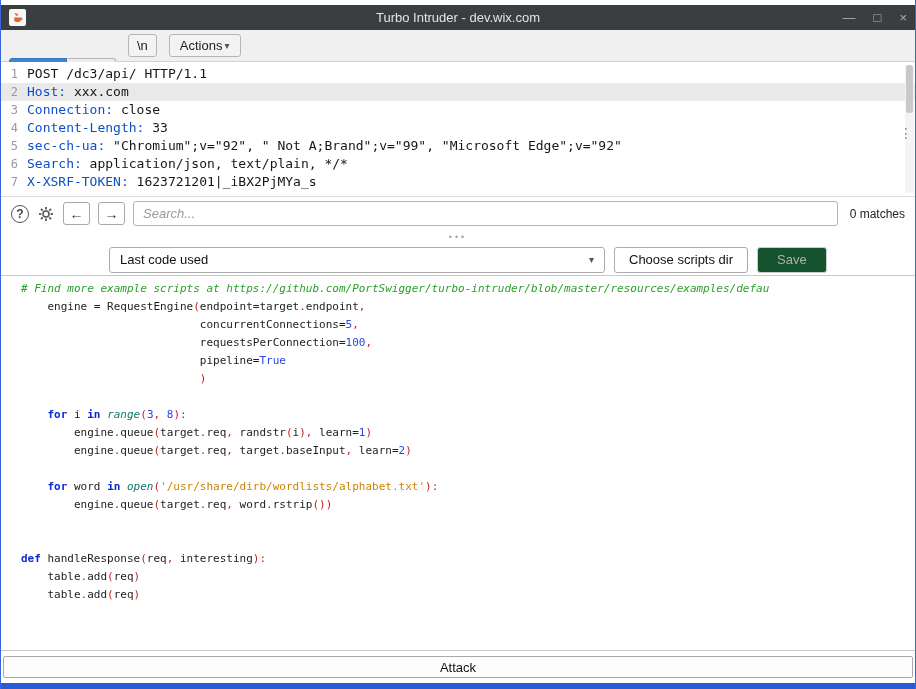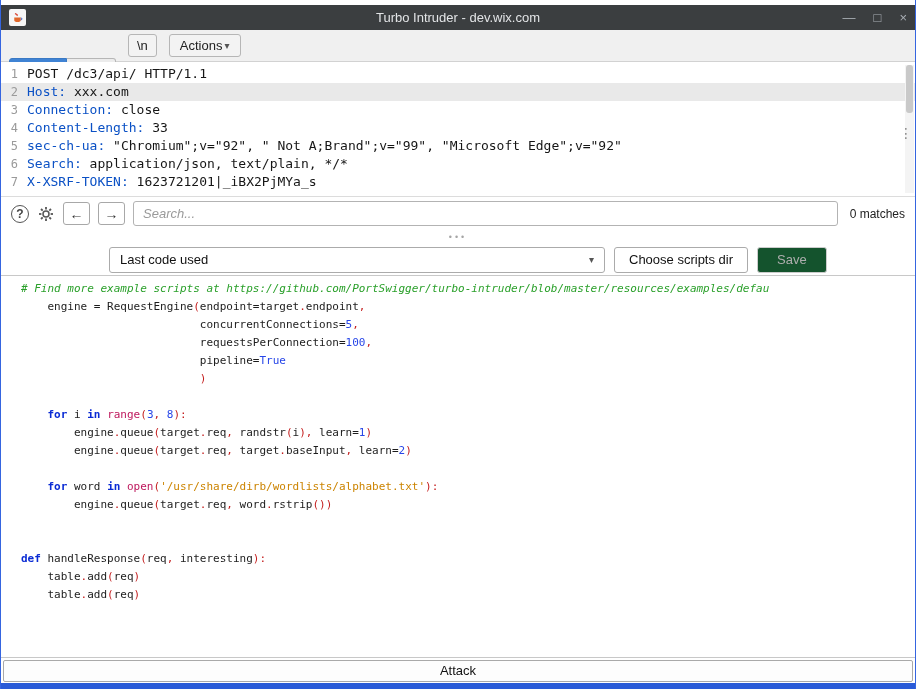--- a/index.html
+++ b/index.html
@@ -77,25 +77,25 @@
     font-size:13px; color:#111; display:flex; align-items:center; }
   .btn-disabled{ background:#14532d; color:#aeaeae; border-color:#cccccc; padding:0 19px; }
   
   .code-editor{ flex:1; background:#ffffff; overflow:hidden; padding:4px 0 0 20px;
     font-family:"DejaVu Sans Mono", monospace; font-size:11px; }
   .code-line{ height:18px; line-height:18px; white-space:pre; }
   .tok-c{ color:#2ba02b; font-style:italic; }
   .tok-k{ color:#0a2bd4; font-weight:bold; }
   .tok-n{ color:#2746e8; }
   .tok-s{ color:#cc8400; }
-  .tok-f{ color:#be185d; }
+  .tok-f{ color:#0f766e;font-style:italic; }
   .tok-p{ color:#c41e1e; }
   .tok-d{ color:#1c1c1c; }
   
-  .attackrow{ height:26px; flex:none; display:flex; align-items:center; padding:0 2px; border-top:1px solid #c8c8c8; background:#ffffff; }
+  .attackrow{ height:33px; flex:none; display:flex; align-items:center; padding:0 2px; border-top:1px solid #c8c8c8; background:#ffffff; }
   .attack-btn{ flex:1; height:22px; border:1px solid #a9a9a9; border-radius:2px; background:#fdfdfd;
     font-size:13px; color:#111; font-family:"Liberation Sans", sans-serif; }
   .bottomstrip{ height:6px; flex:none; background:#2a5bd7; }
 </style>
 </head>
 <body>
 
 <div class="window">
 
   <div class="topstrip"></div>

